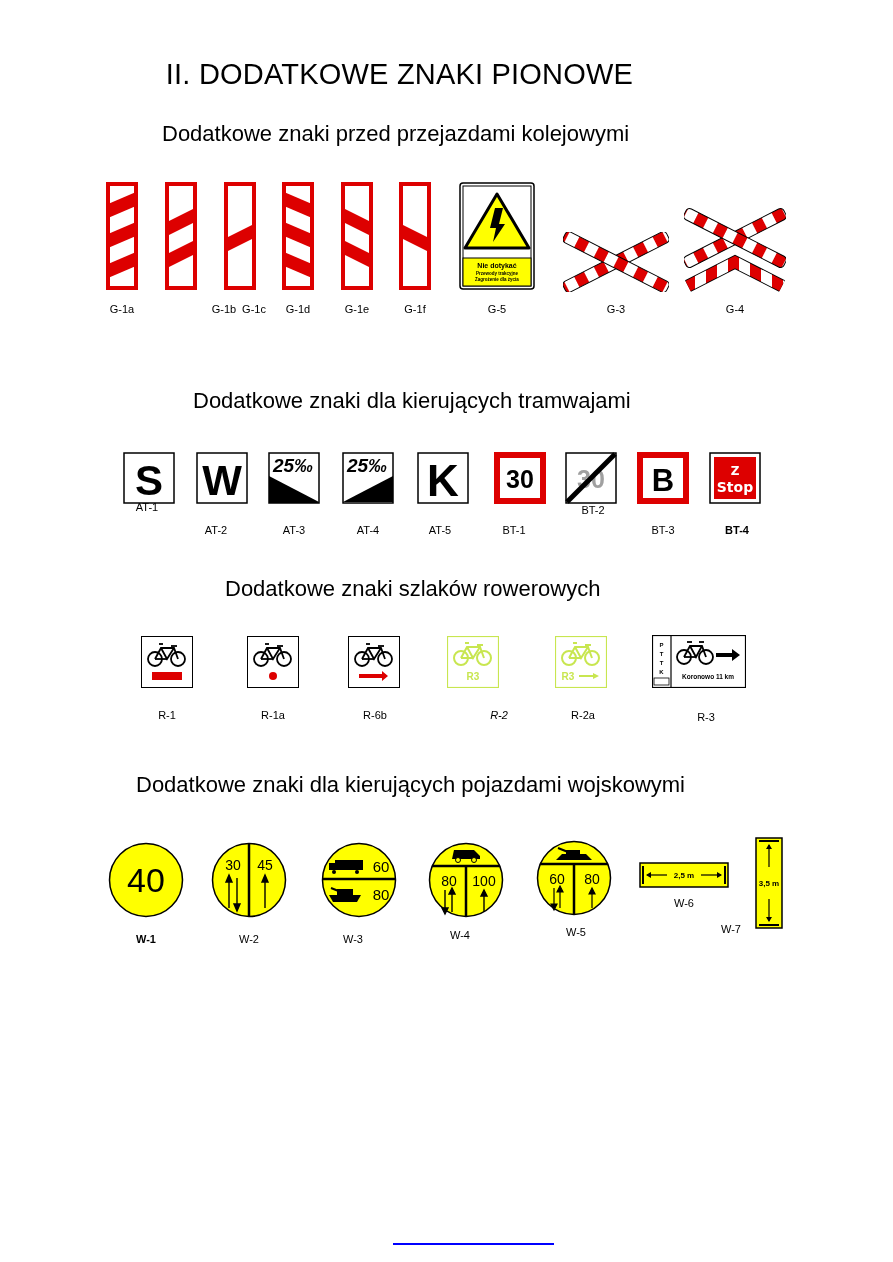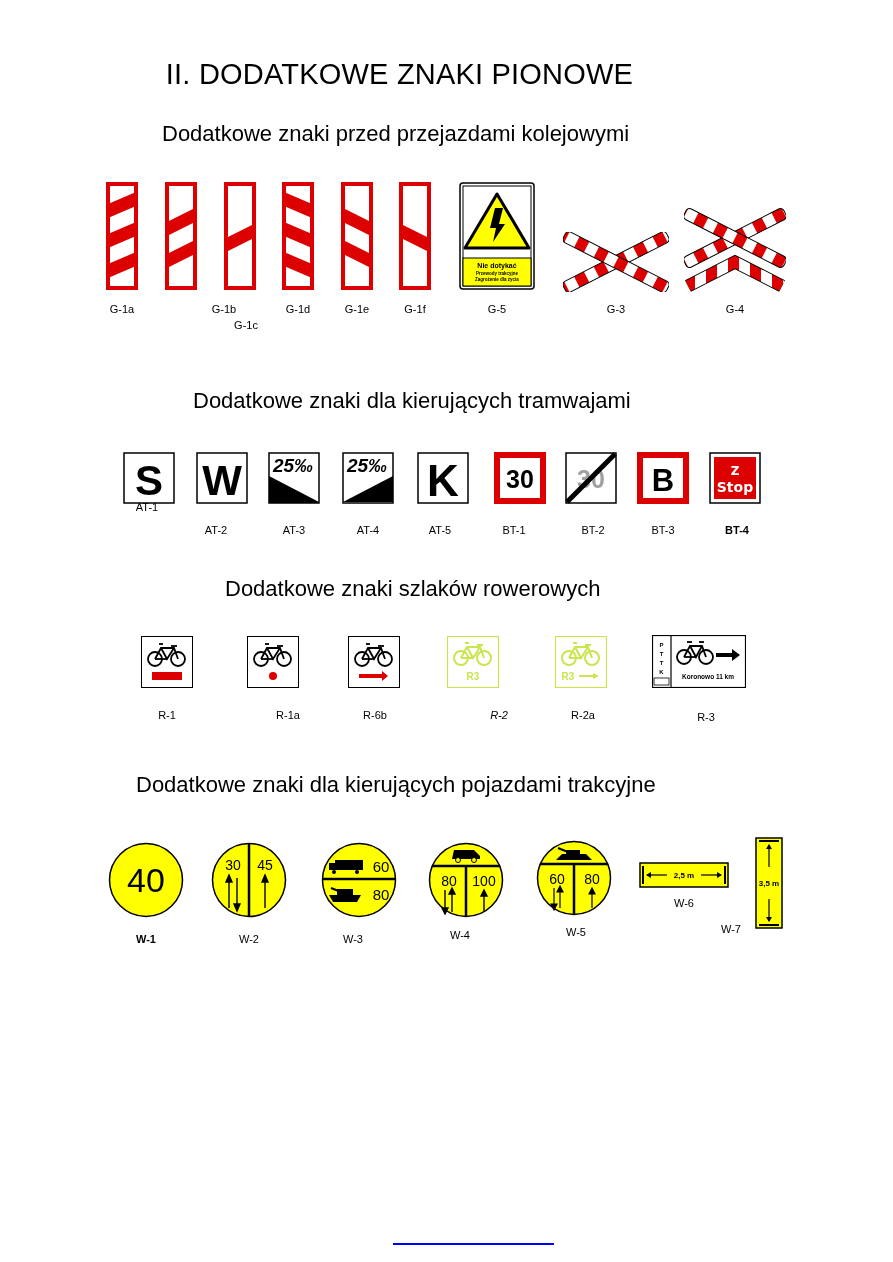--- a/index.html
+++ b/index.html
@@ -38,21 +38,21 @@
     </svg>
   </div>
   <div class="abs lbl" style="left:163px;top:303px;width:36px;margin-left:43px;">G-1b</div>
 
   <div class="abs sign" style="left:224px;top:182px;">
     <svg width="32" height="108" viewBox="0 0 32 108">
       <rect x="2" y="2" width="28" height="104" fill="#fff" stroke="#dd0000" stroke-width="4"></rect>
       <polygon points="2,56 30,42 30,56 2,70" fill="#dd0000"></polygon>
     </svg>
   </div>
-  <div class="abs lbl" style="left:228px;top:303px;width:36px;margin-top:16px;">G-1c</div>
+  <div class="abs lbl" style="left:236px;top:303px;width:36px;">G-1c</div>
 
   <div class="abs sign" style="left:282px;top:182px;">
     <svg width="32" height="108" viewBox="0 0 32 108">
       <rect x="2" y="2" width="28" height="104" fill="#fff" stroke="#dd0000" stroke-width="4"></rect>
       <polygon points="2,10 30,22 30,36 2,24" fill="#dd0000"></polygon>
       <polygon points="2,40 30,52 30,66 2,54" fill="#dd0000"></polygon>
       <polygon points="2,70 30,82 30,96 2,84" fill="#dd0000"></polygon>
     </svg>
   </div>
   <div class="abs lbl" style="left:280px;top:303px;width:36px;">G-1d</div>
@@ -186,21 +186,21 @@
   </div>
   <div class="abs lbl" style="left:496px;top:524px;width:36px;">BT-1</div>
 
   <div class="abs sign" style="left:565px;top:452px;">
     <svg width="52" height="52" viewBox="0 0 52 52">
       <rect x="1" y="1" width="50" height="50" fill="#fff" stroke="#000" stroke-width="1.5"></rect>
       <text x="26" y="36" font-size="25" font-weight="bold" text-anchor="middle" fill="#a0a0a0" font-family="Liberation Sans, sans-serif">30</text>
       <line x1="2" y1="50" x2="50" y2="2" stroke="#000" stroke-width="5"></line>
     </svg>
   </div>
-  <div class="abs lbl" style="left:575px;top:524px;width:36px;">BT-2</div>
+  <div class="abs lbl" style="left:575px;top:504px;width:36px;">BT-2</div>
 
   <div class="abs sign" style="left:637px;top:452px;">
     <svg width="52" height="52" viewBox="0 0 52 52">
       <rect x="3" y="3" width="46" height="46" fill="#fff" stroke="#dd0000" stroke-width="6"></rect>
       <text x="26" y="39" font-size="31" font-weight="bold" text-anchor="middle" font-family="Liberation Sans, sans-serif">B</text>
     </svg>
   </div>
   <div class="abs lbl" style="left:645px;top:524px;width:36px;">BT-3</div>
 
   <div class="abs sign" style="left:709px;top:452px;">
@@ -243,21 +243,21 @@
           <circle cx="37" cy="23" r="7"></circle>
         <polyline points="14,23 20,12 33,12 37,23"></polyline>
           <polyline points="20,12 26,23 33,12"></polyline>
           <line x1="26" y1="23" x2="14" y2="23"></line>
         <line x1="18" y1="8" x2="22" y2="8"></line>
           <line x1="30" y1="10" x2="36" y2="10"></line>
       </g>
       <circle cx="26" cy="40" r="4" fill="#dd0000"></circle>
     </svg>
   </div>
-  <div class="abs lbl" style="left:255px;top:709px;width:36px;margin-left:15px;">R-1a</div>
+  <div class="abs lbl" style="left:255px;top:709px;width:36px;">R-1a</div>
 
   <div class="abs sign" style="left:348px;top:636px;">
     <svg width="52" height="52" viewBox="0 0 52 52">
       <rect x="0.5" y="0.5" width="51" height="51" fill="#fff" stroke="#000" stroke-width="1"></rect>
       <g fill="none" stroke="#000" stroke-width="1.8">
         <circle cx="14" cy="23" r="7"></circle>
           <circle cx="37" cy="23" r="7"></circle>
         <polyline points="14,23 20,12 33,12 37,23"></polyline>
           <polyline points="20,12 26,23 33,12"></polyline>
           <line x1="26" y1="23" x2="14" y2="23"></line>
@@ -322,21 +322,21 @@
         <line x1="35" y1="7" x2="40" y2="7"></line>
           <line x1="47" y1="7" x2="52" y2="7"></line>
       </g>
       <polygon points="64,18 80,18 80,14 88,20 80,26 80,22 64,22" fill="#000"></polygon>
       <text x="56" y="44" font-size="6.5" font-weight="bold" text-anchor="middle" font-family="Liberation Sans, sans-serif">Koronowo 11 km</text>
     </svg>
   </div>
   <div class="abs lbl" style="left:688px;top:711px;width:36px;">R-3</div>
 </div>
 
-<div class="abs h2" style="left:136px;top:772px;">Dodatkowe znaki dla kierujących pojazdami trakcyjne</div>
+<div class="abs h2" style="left:136px;top:772px;">Dodatkowe znaki dla kierujących pojazdami wojskowymi</div>
 
 <div>
 
   <div class="abs sign" style="left:108px;top:842px;">
     <svg width="76" height="76" viewBox="0 0 76 76">
       <circle cx="38" cy="38" r="36.5" fill="#ffff00" stroke="#000" stroke-width="1.5"></circle>
       <text x="38" y="50" font-size="34" text-anchor="middle" font-family="Liberation Sans, sans-serif">40</text>
     </svg>
   </div>
   <div class="abs lbl" style="left:128px;top:933px;width:36px;font-weight:bold;">W-1</div>

